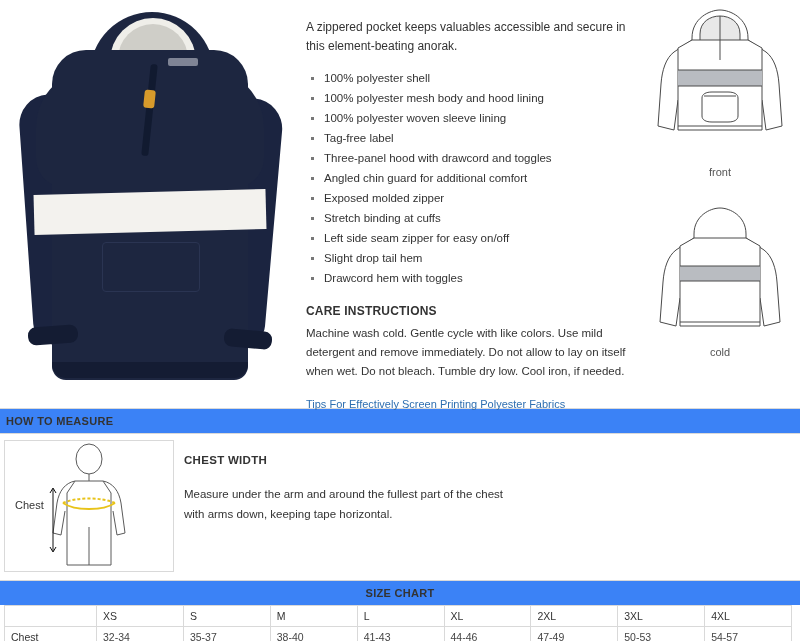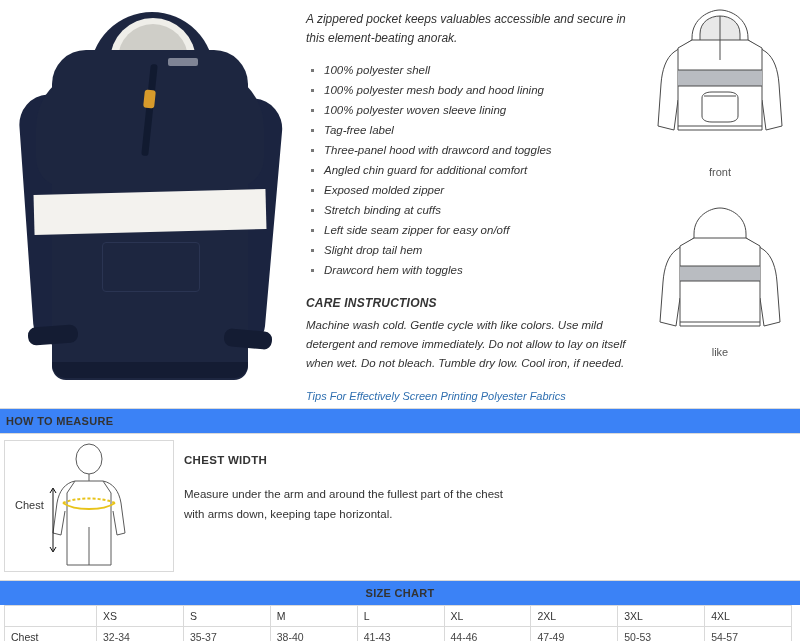--- a/index.html
+++ b/index.html
@@ -146,23 +146,22 @@
     position: absolute;
     left: 34px; top: 356px;
     width: 196px; height: 16px;
     background: #141c33;
     border-radius: 0 0 14px 14px;
   }
 
   
   .desc-col {
     flex: 1 1 auto;
-    padding: 10px 14px 0 10px;
+    padding: 18px 14px 0 10px;
     width: 336px;
-    font-style: italic;
   }
   .desc-intro {
     font-size: 12px;
     line-height: 19px;
     margin: 0 0 12px 0;
     color: #333;
   }
   ul.features {
     list-style: none;
     margin: 0 0 16px 0;
@@ -360,21 +359,21 @@
             <path d="M54 30 C54 12, 70 4, 80 4 C90 4, 106 12, 106 30 L106 36 L54 36 Z" fill="#ffffff"></path>
             <path d="M54 34 L36 46 C28 52, 24 64, 23 78 L20 118 L36 122 L40 94" fill="#ffffff"></path>
             <path d="M106 34 L124 46 C132 52, 136 64, 137 78 L140 118 L124 122 L120 94" fill="#ffffff"></path>
             <path d="M54 34 L40 42 L40 122 L120 122 L120 42 L106 34 Z" fill="#ffffff"></path>
             <rect x="40" y="62" width="80" height="15" fill="#b9bcc1" stroke="none"></rect>
             <path d="M40 62 L120 62 M40 77 L120 77"></path>
             <path d="M40 118 L120 118"></path>
           </g>
         </svg>
       </div>
-      <div class="art-caption">like</div>
+      <div class="art-caption">cold</div>
 
     </div>
   </div>
 
   <div class="section-bar">HOW TO MEASURE</div>
 
   <div class="measure-wrap">
     <div class="measure-figure">
       <svg width="168" height="130" viewBox="0 0 168 130">
         <g fill="none" stroke="#5a5a5a" stroke-width="1">

